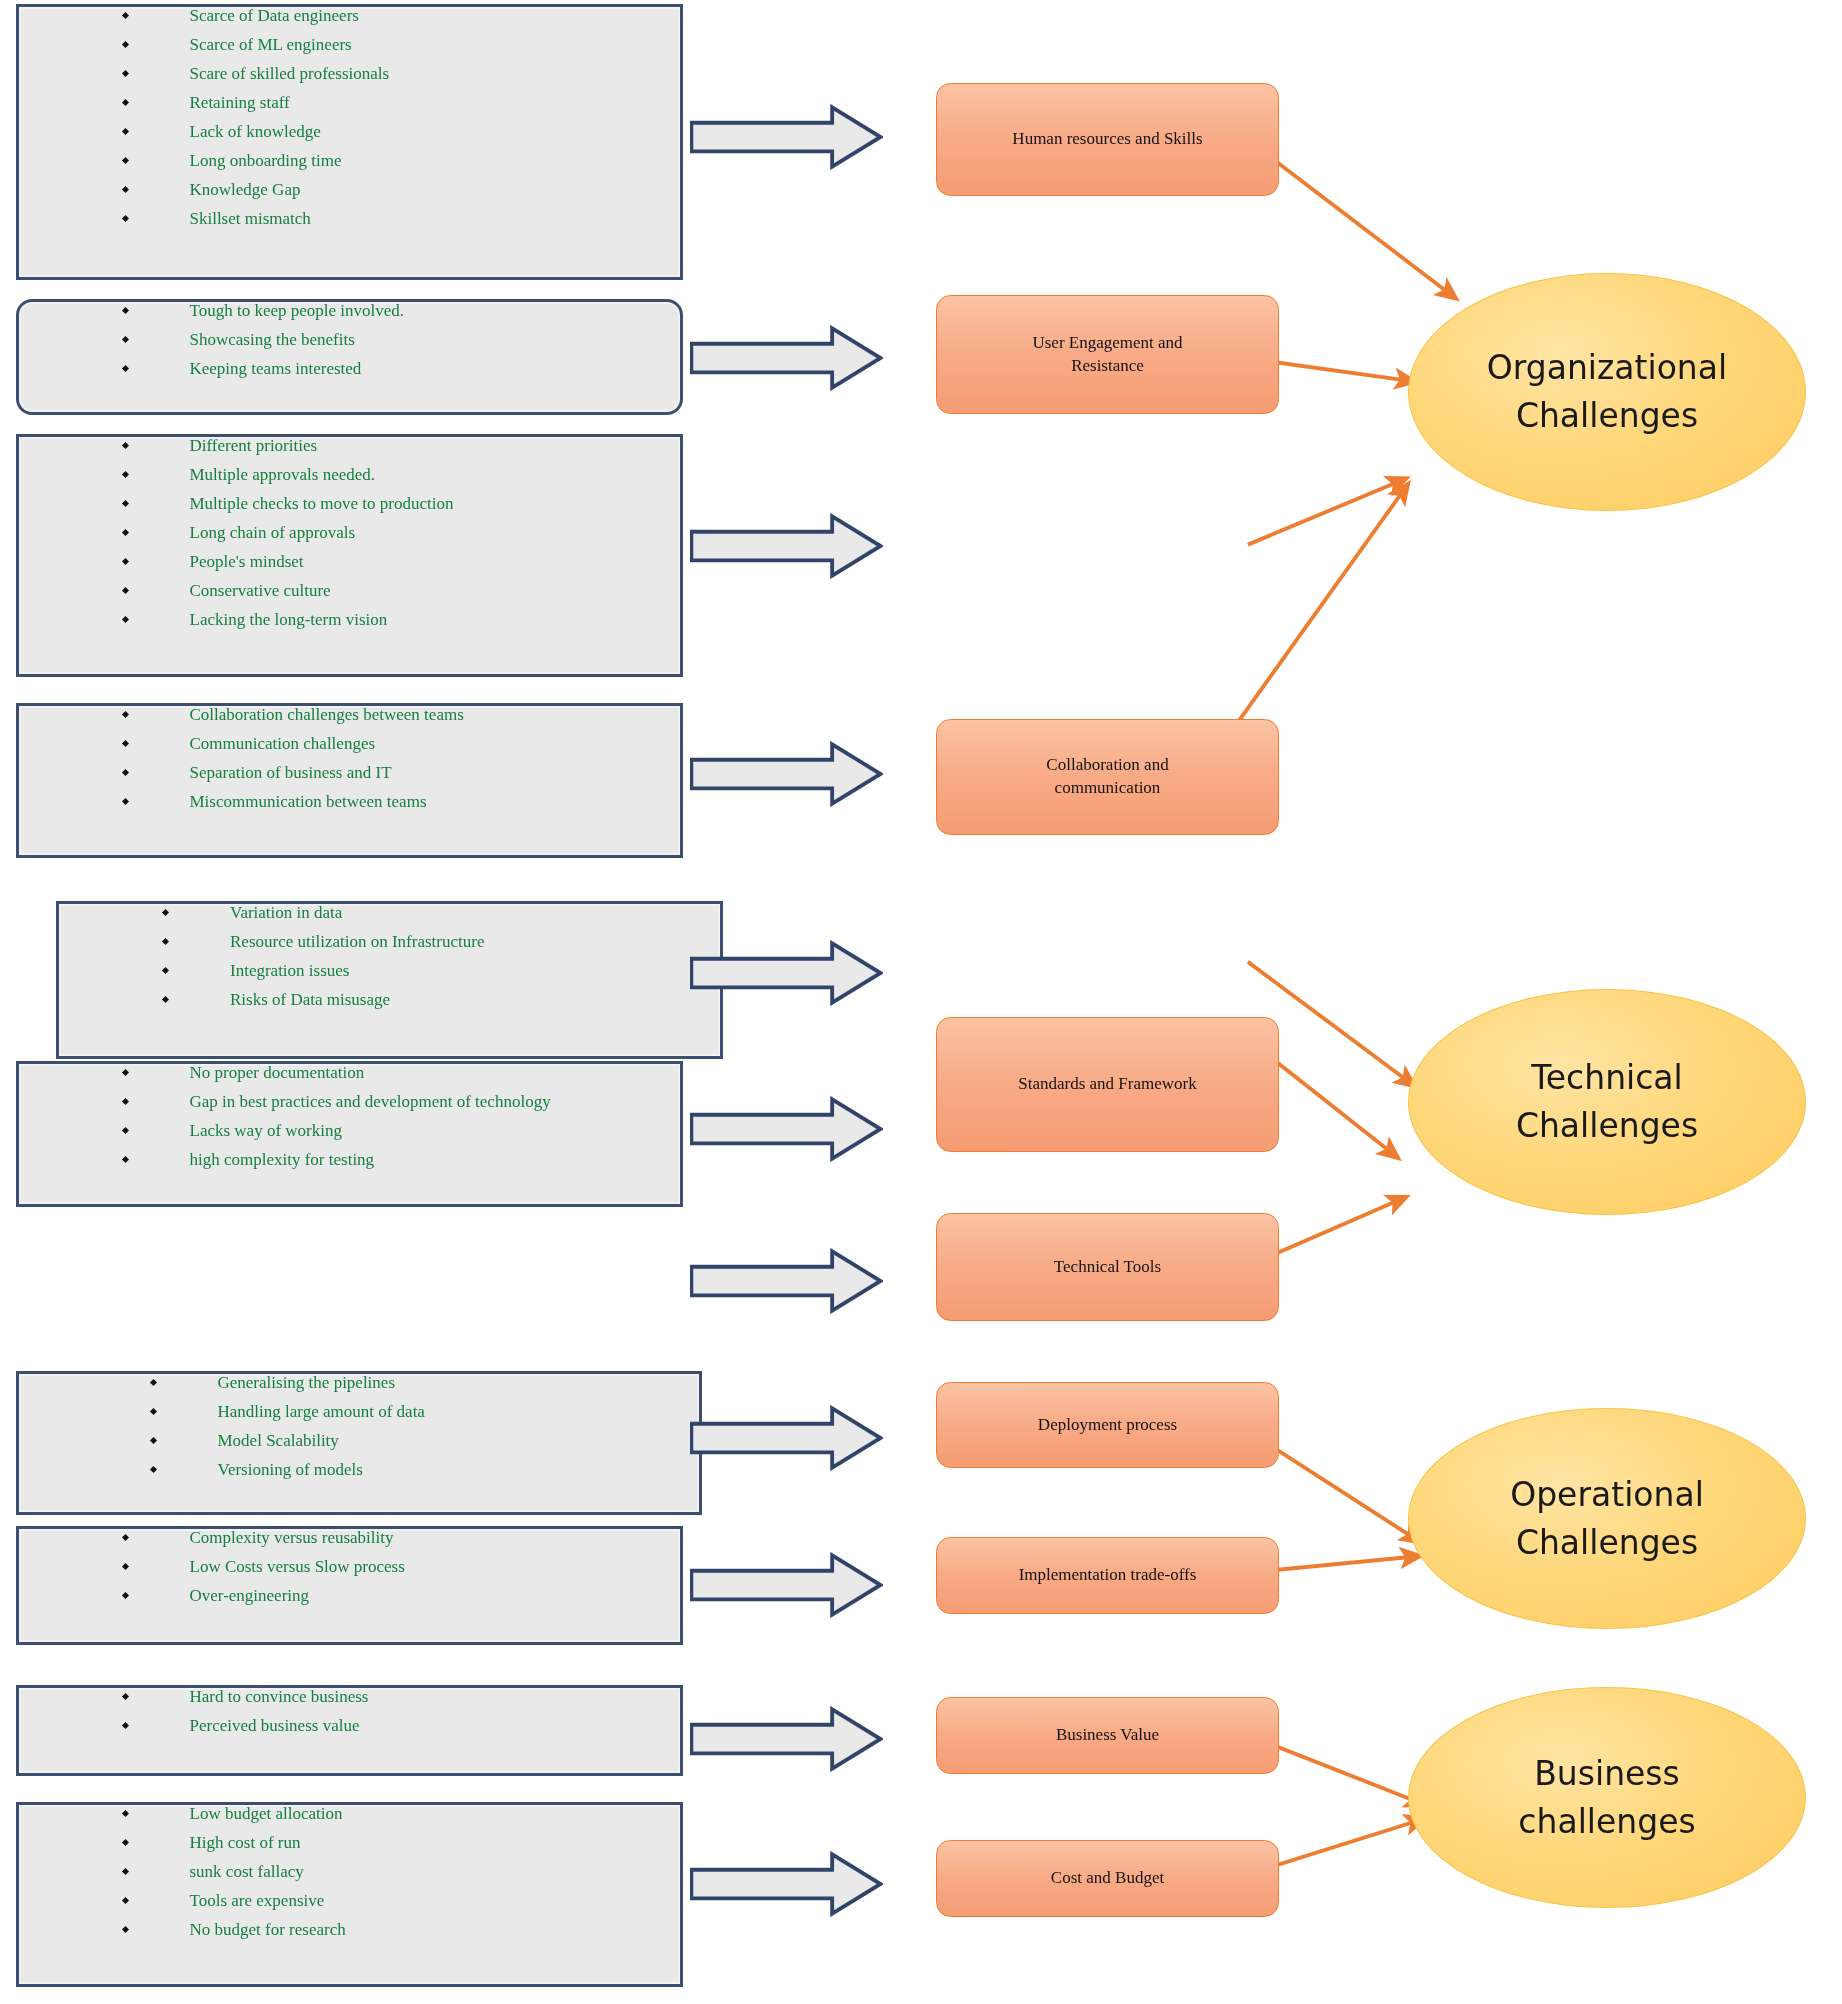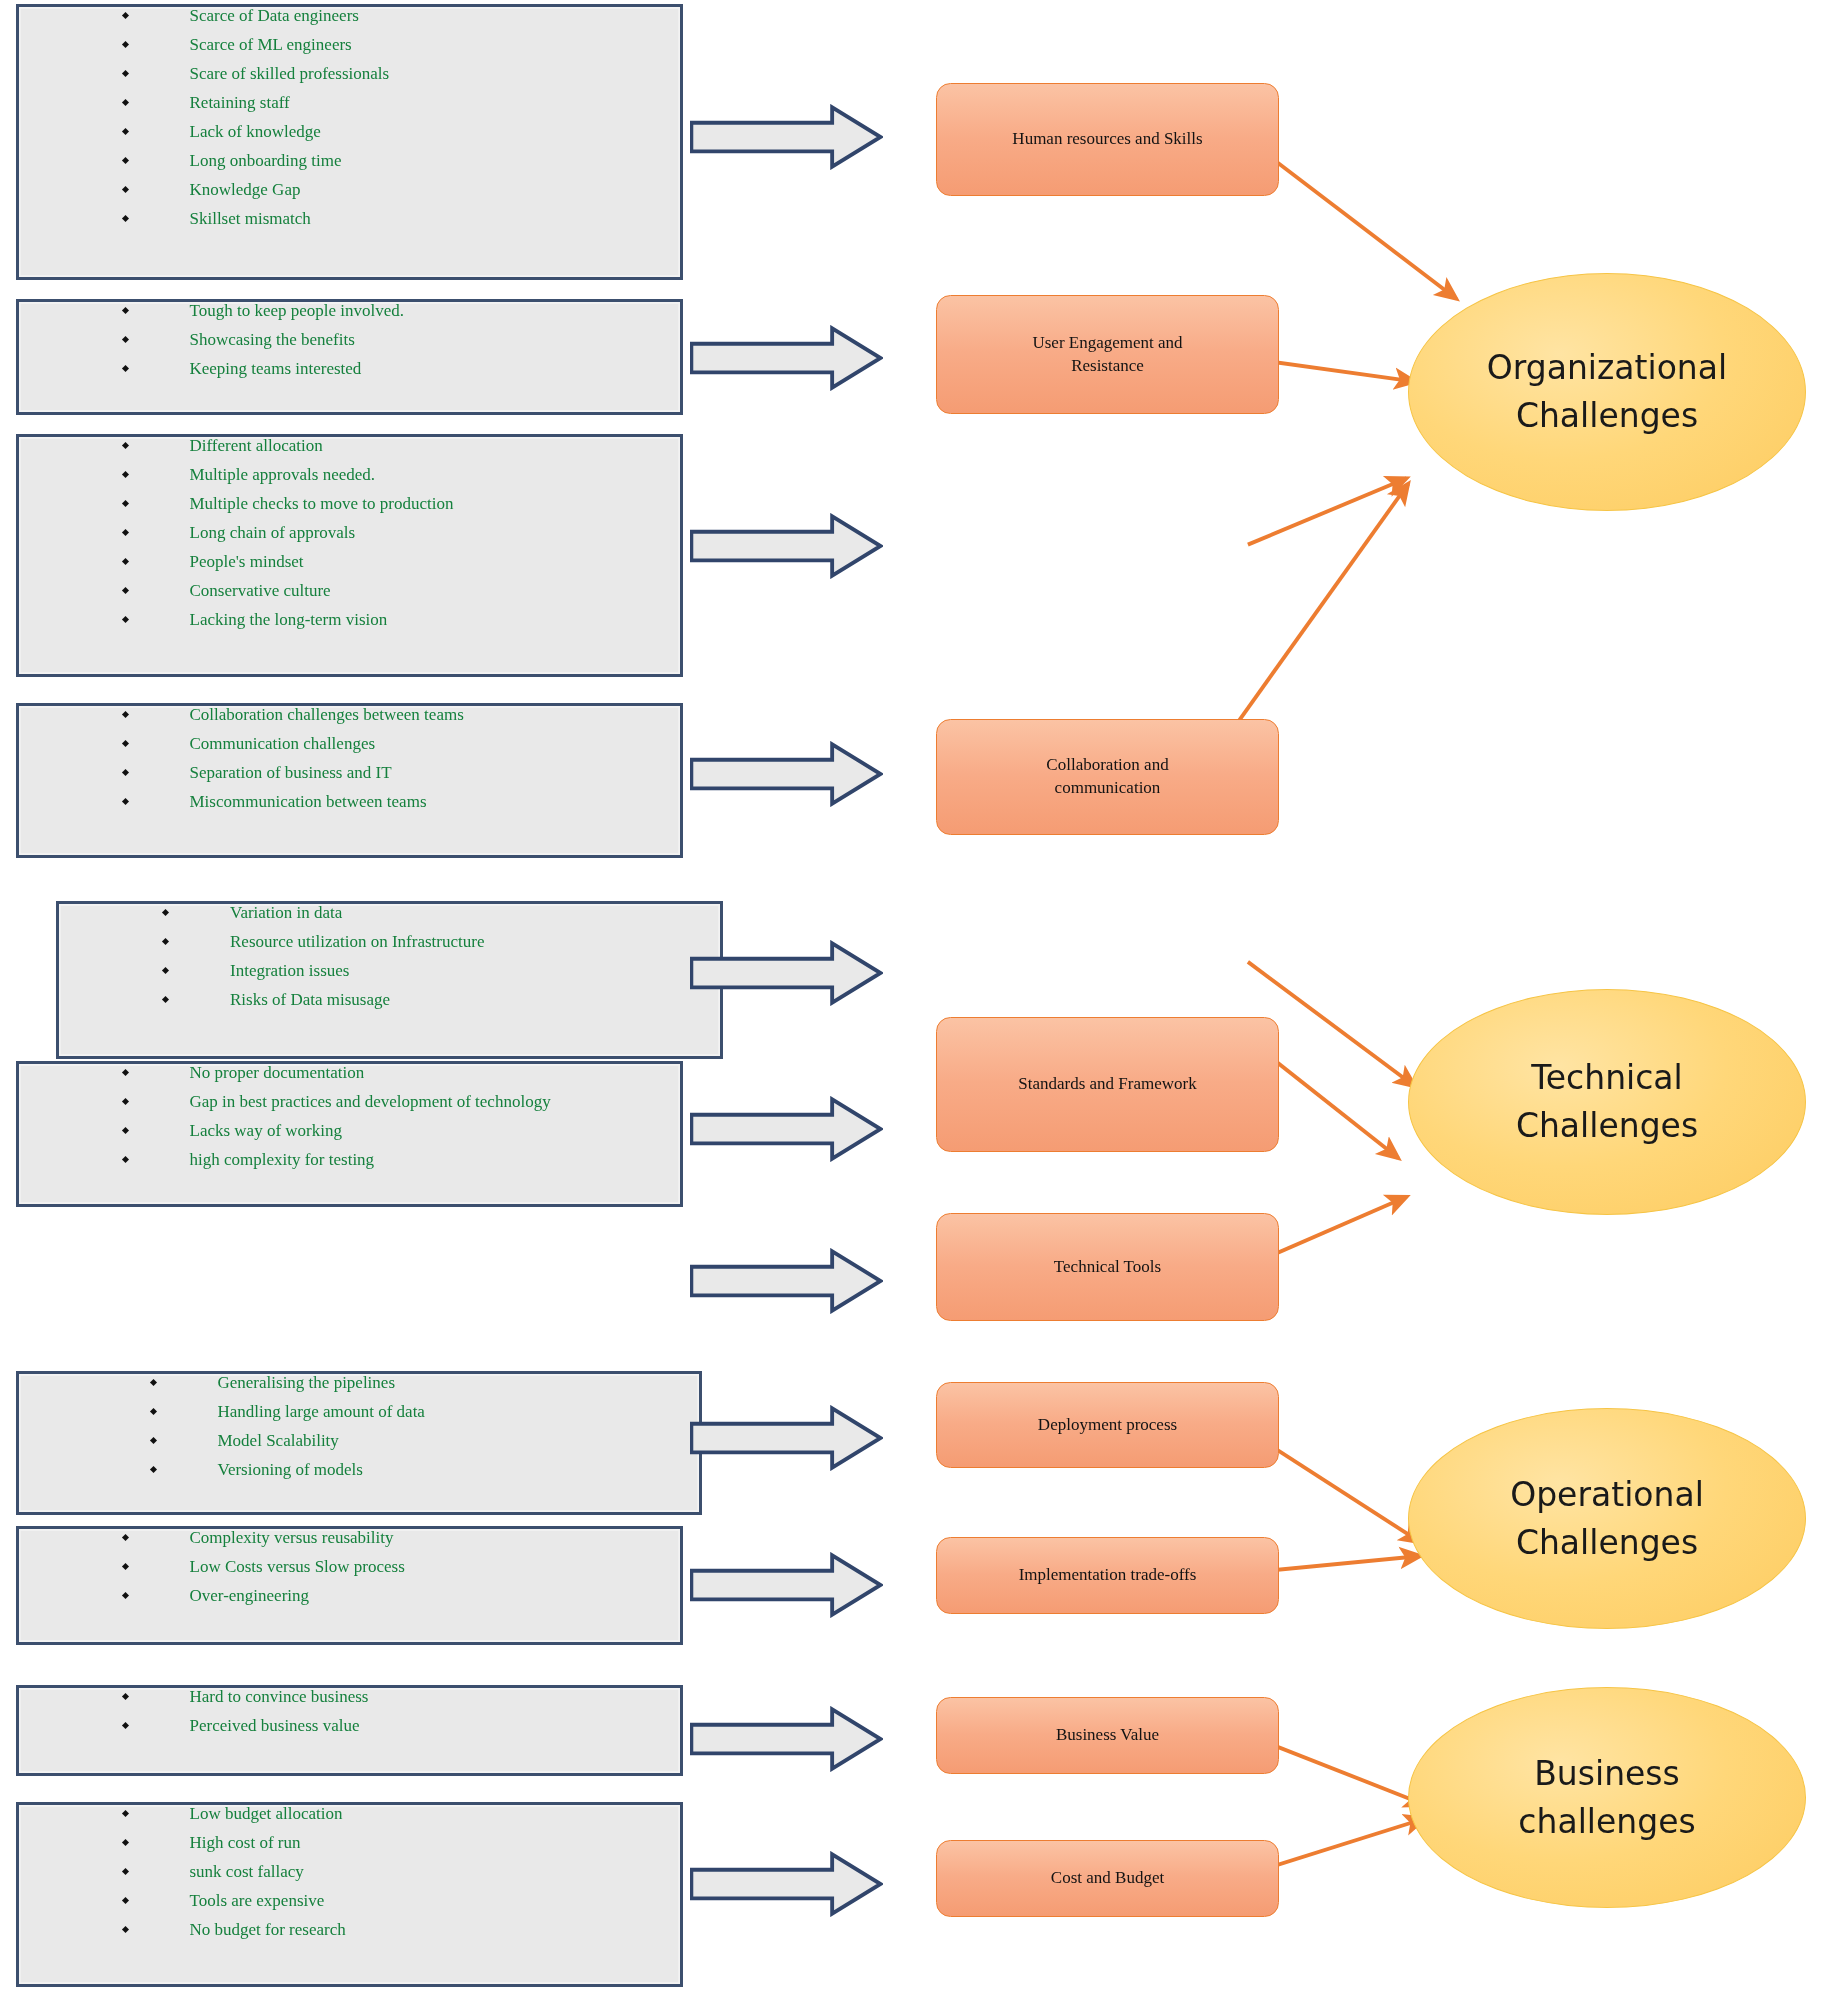--- a/index.html
+++ b/index.html
@@ -115,31 +115,31 @@
       <li>Scarce of ML engineers</li>
       <li>Scare of skilled professionals</li>
       <li>Retaining staff</li>
       <li>Lack of knowledge</li>
       <li>Long onboarding time</li>
       <li>Knowledge Gap</li>
       <li>Skillset mismatch</li>
     </ul>
   </div>
 
-  <div class="listbox" style="left:15.5px;top:299px;width:667px;height:116px;">
+  <div class="listbox" style="left:15.5px;top:299px;width:667px;height:116px;border-radius:16px;">
     <ul>
       <li>Tough to keep people involved.</li>
       <li>Showcasing the benefits</li>
       <li>Keeping teams interested</li>
     </ul>
   </div>
 
   <div class="listbox" style="left:15.5px;top:434px;width:667px;height:243px;">
     <ul>
-      <li>Different allocation</li>
+      <li>Different priorities</li>
       <li>Multiple approvals needed.</li>
       <li>Multiple checks to move to production</li>
       <li>Long chain of approvals</li>
       <li>People's mindset</li>
       <li>Conservative culture</li>
       <li>Lacking the long-term vision</li>
     </ul>
   </div>
 
   <div class="listbox" style="left:15.5px;top:703px;width:667px;height:155px;">

